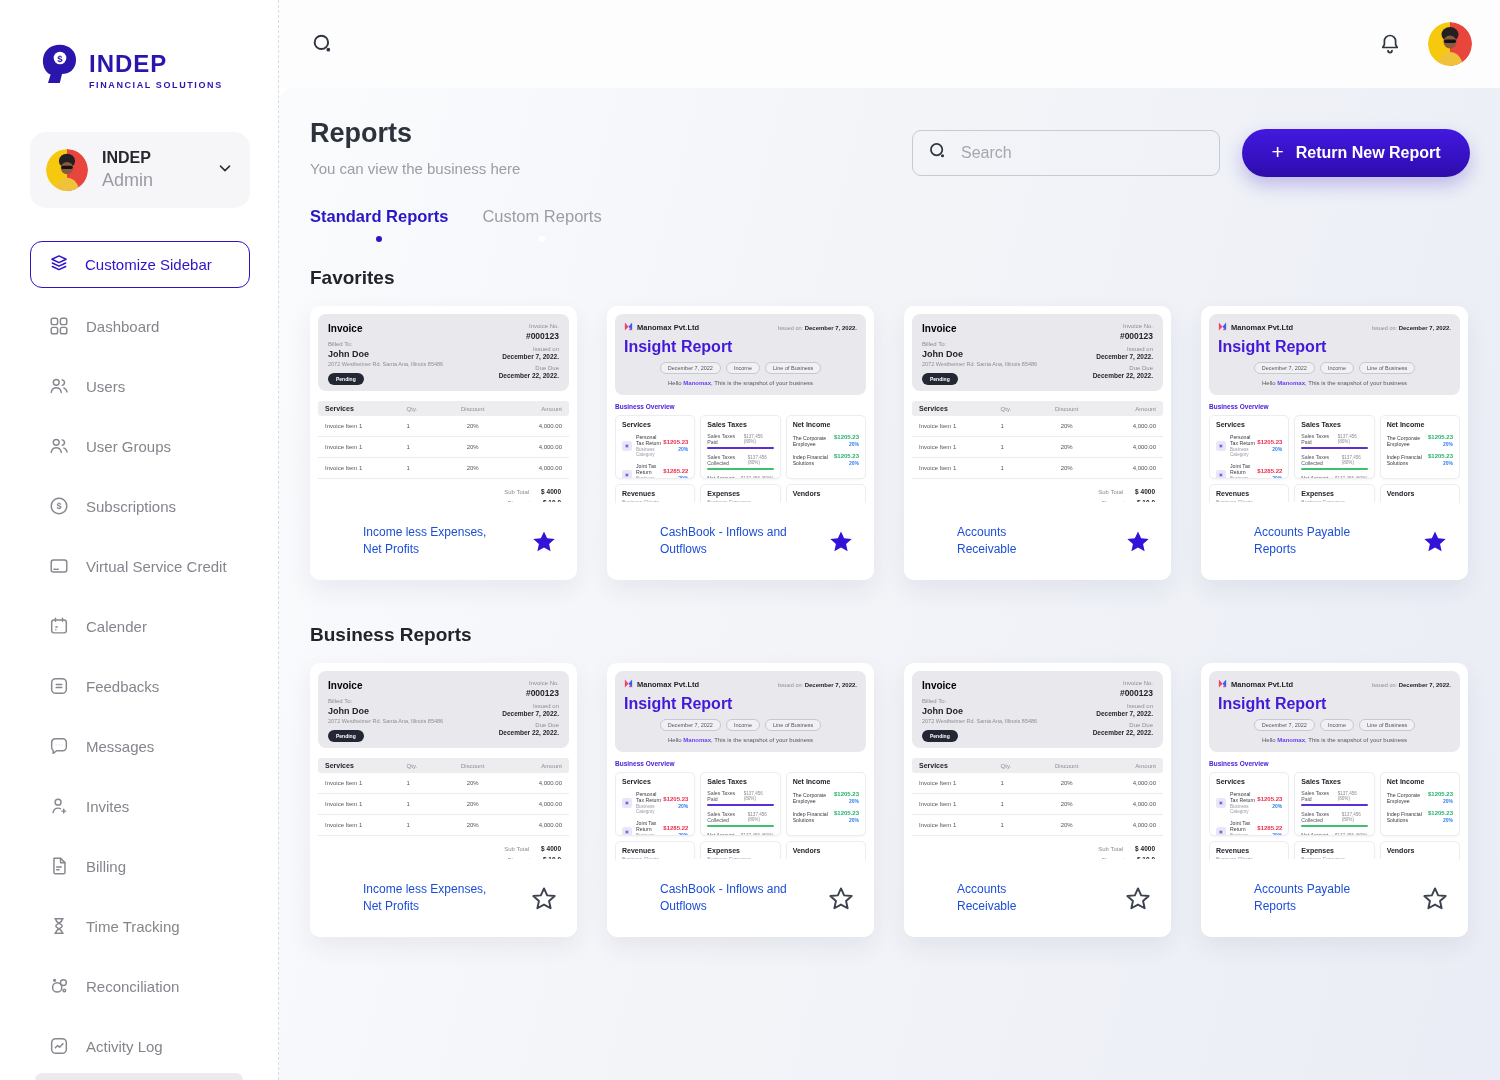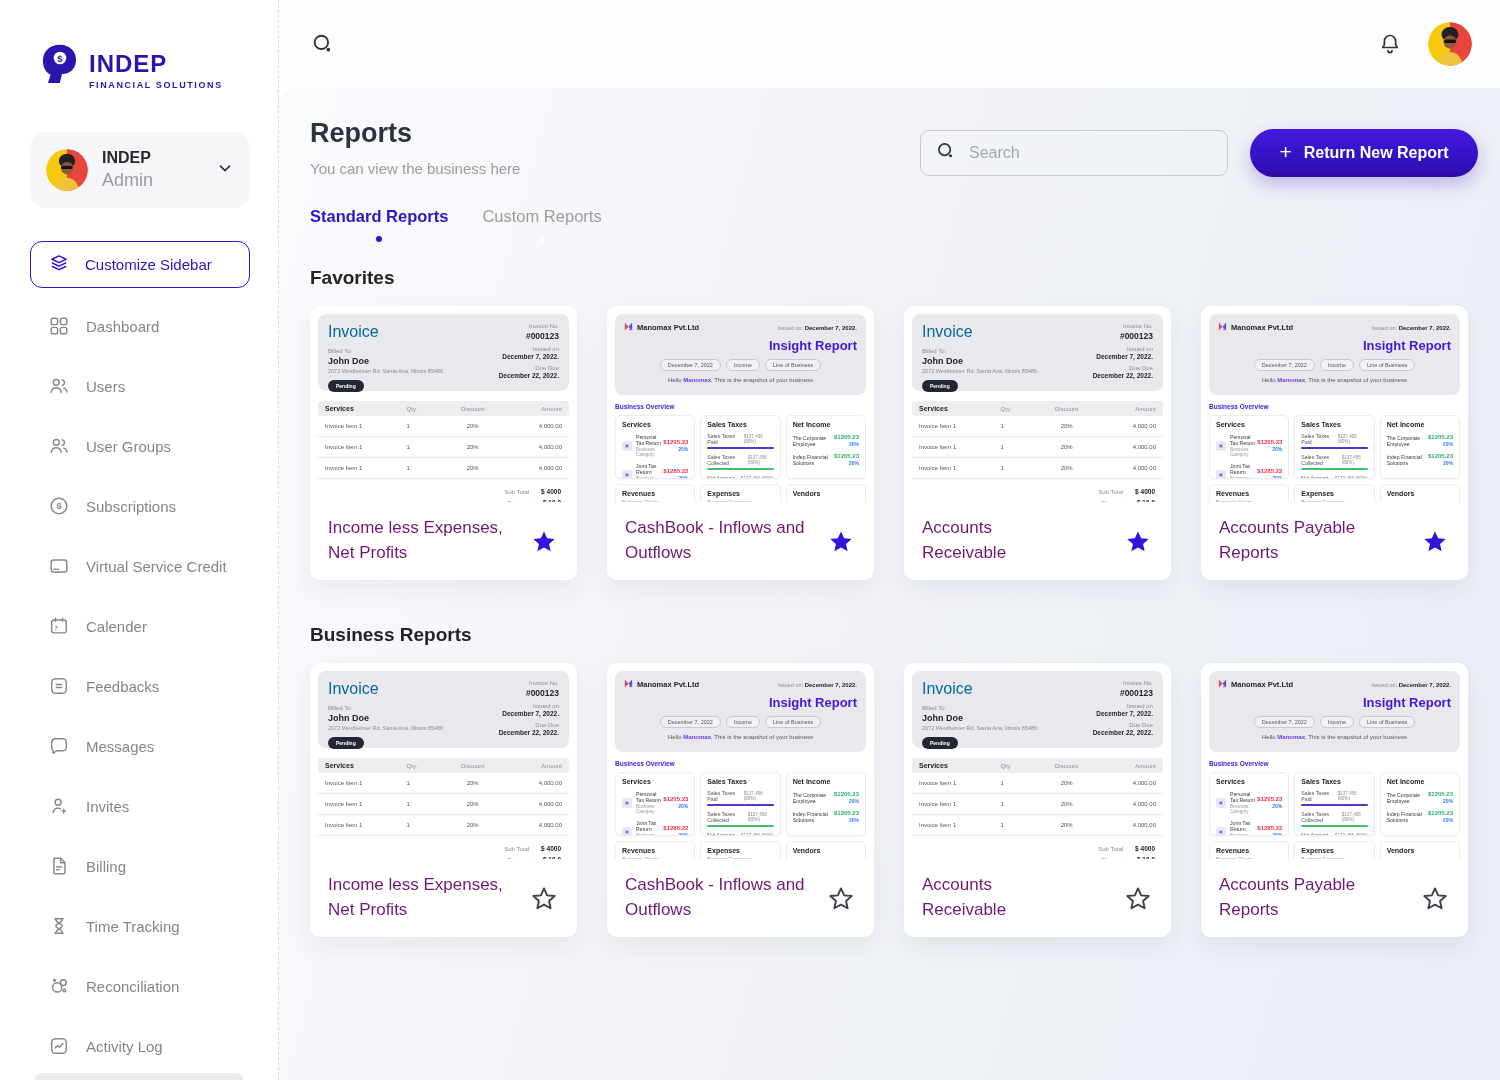--- a/index.html
+++ b/index.html
@@ -29,21 +29,21 @@
   .top-search { width:26px; height:26px; cursor:pointer; }
   .top-right { margin-left:auto; display:flex; align-items:center; gap:26px; }
   .bell { width:24px; height:26px; cursor:pointer; }
   .avatar { border-radius:50%; overflow:hidden; display:block; }
   .avatar-lg { width:44px; height:44px; cursor:pointer; }
   .avatar-sm { width:42px; height:42px; }
 
   .content { height:992px; background:linear-gradient(105deg,#fafbfd 0%,#f2f4f8 45%,#eaedf5 100%); border-top-left-radius:14px; padding:0 18px 0 31px; position:relative; overflow:hidden; }
   .page-title { font-size:27px; font-weight:bold; color:#2d333c; padding-top:30px; }
   .page-sub { font-size:15px; color:#9b9ca6; margin-top:11px; }
-  .top-controls { position:absolute; top:41px; right:22px; display:flex; gap:22px; align-items:center; }
+  .top-controls { position:absolute; top:41px; right:30px; display:flex; gap:22px; align-items:center; }
   .search-box { width:308px; height:46px; border:1px solid #c7cad3; border-radius:9px; display:flex; align-items:center; gap:12px; padding:0 14px; background:transparent; }
   .search-box input { border:none; outline:none; background:transparent; font-size:16px; color:#4a4a55; width:220px; font-family:inherit; }
   .search-box input::placeholder { color:#a3a7b1; }
   .create-btn { width:228px; height:48px; border:none; border-radius:26px; background:linear-gradient(180deg,#4319e0 0%,#3310bd 70%,#2d0ca8 100%); color:#fff; font-size:16px; font-weight:bold; display:flex; align-items:center; justify-content:center; gap:12px; cursor:pointer; box-shadow:0 8px 18px rgba(49,18,200,.25); font-family:inherit; }
   .create-btn .plus { font-size:21px; font-weight:normal; margin-top:-2px; }
 
   .tabs { display:flex; gap:34px; margin-top:30px; }
   .tab { display:flex; flex-direction:column; align-items:center; gap:10px; cursor:pointer; }
   .tab-label { font-size:16.5px; }
   .tab.active .tab-label { color:#2a16c7; font-weight:bold; }
@@ -54,26 +54,26 @@
 
   .section-h { font-size:19px; font-weight:bold; color:#23232b; }
   .section-h.fav { margin-top:25px; }
   .section-h.biz { margin-top:44px; }
   .cards-grid { display:grid; grid-template-columns:repeat(4,267px); gap:30px; margin-top:17px; }
 
   
   .report-card { width:267px; height:274px; background:#fff; border-radius:10px; box-shadow:0 10px 24px rgba(45,45,90,.07); overflow:hidden; }
   .thumb { height:198px; margin:8px 8px 0; overflow:hidden; position:relative; }
   .card-title-row { margin:-10px 0 0; position:relative; background:#fff; border-radius:14px 14px 10px 10px; min-height:78px; padding:14px 18px 14px; display:flex; justify-content:space-between; align-items:center; }
-  .card-title { font-size:17px; color:#701a75; line-height:1.45; white-space:pre-line; max-width:185px; }
+  .card-title { font-size:12px; color:#1d4ed8; line-height:1.45; white-space:pre-line; max-width:185px;margin-left:35px; }
   .star-btn { width:30px; height:30px; cursor:pointer; display:flex; align-items:center; justify-content:center; }
 
   
   .inv-head { background:#e9e9ed; border-radius:8px; padding:9px 10px; display:flex; justify-content:space-between; height:77px; }
-  .inv-title { font-size:16px; font-weight:normal; color:#0369a1; }
+  .inv-title { font-size:10px; font-weight:bold; color:#000000; }
   .inv-billed-label { font-size:6px; color:#8c8c94; margin-top:7px; }
   .inv-billed-name { font-size:9px; font-weight:bold; color:#23232b; margin-top:2px; }
   .inv-billed-addr { font-size:5.5px; color:#8c8c94; margin-top:2px; }
   .inv-badge { background:#222733; color:#fff; font-size:5px; font-weight:bold; padding:3px 8px; border-radius:8px; display:inline-block; margin-top:4px; width:fit-content; }
   .inv-head-right { text-align:right; }
   .ilbl { font-size:6px; color:#8c8c94; }
   .ival { font-size:6.5px; font-weight:bold; color:#23232b; margin-top:1px; }
   .ival.big { font-size:8.5px; margin-top:2px; }
   .imt { margin-top:5px; }
   .inv-table { margin-top:10px; }
@@ -90,21 +90,21 @@
   .tline { display:flex; gap:12px; align-items:baseline; }
   .tlabel { font-size:6px; color:#8c8c94; }
   .tval { font-size:6.5px; font-weight:bold; color:#23232b; }
 
   
   .ins-head { background:#e9e9ed; border-radius:8px; padding:8px 9px; height:81px; }
   .ins-row1 { display:flex; justify-content:space-between; align-items:center; }
   .ins-company { display:flex; gap:4px; align-items:center; font-size:7.5px; font-weight:bold; color:#23232b; }
   .ins-issued { font-size:5.5px; color:#8c8c94; }
   .ins-issued b { color:#23232b; font-size:6px; }
-  .ins-title { text-align:right; font-size:13px; font-weight:bold; color:#4318d8; margin-top:5px; }
+  .ins-title { text-align:left; font-size:16px; font-weight:bold; color:#4318d8; margin-top:5px; }
   .ins-pills { display:flex; gap:5px; justify-content:center; margin-top:6px; }
   .ins-pill { border:1px solid #c6c8d2; border-radius:7px; font-size:5.5px; color:#55555e; padding:2px 7px; background:#f1f1f4; }
   .ins-hello { text-align:center; font-size:6px; color:#55555e; margin-top:6px; }
   .ins-hello .hl { color:#6c3df0; font-weight:bold; }
   .ins-overview { font-size:6.5px; font-weight:bold; color:#4318d8; margin:8px 0 5px; }
   .mini-grid { display:grid; grid-template-columns:repeat(3,1fr); gap:5px; }
   .mini { background:#fff; border:1px solid #ececf1; border-radius:5px; padding:5px 6px; box-shadow:0 1px 2px rgba(0,0,0,.04); height:64px; overflow:hidden; }
   .mini-title { font-size:7px; font-weight:bold; color:#23232b; }
   .mini-sub { font-size:5px; color:#9a9aa5; margin-top:2px; }
   .m-entry { display:flex; justify-content:space-between; align-items:center; margin-top:6px; }

